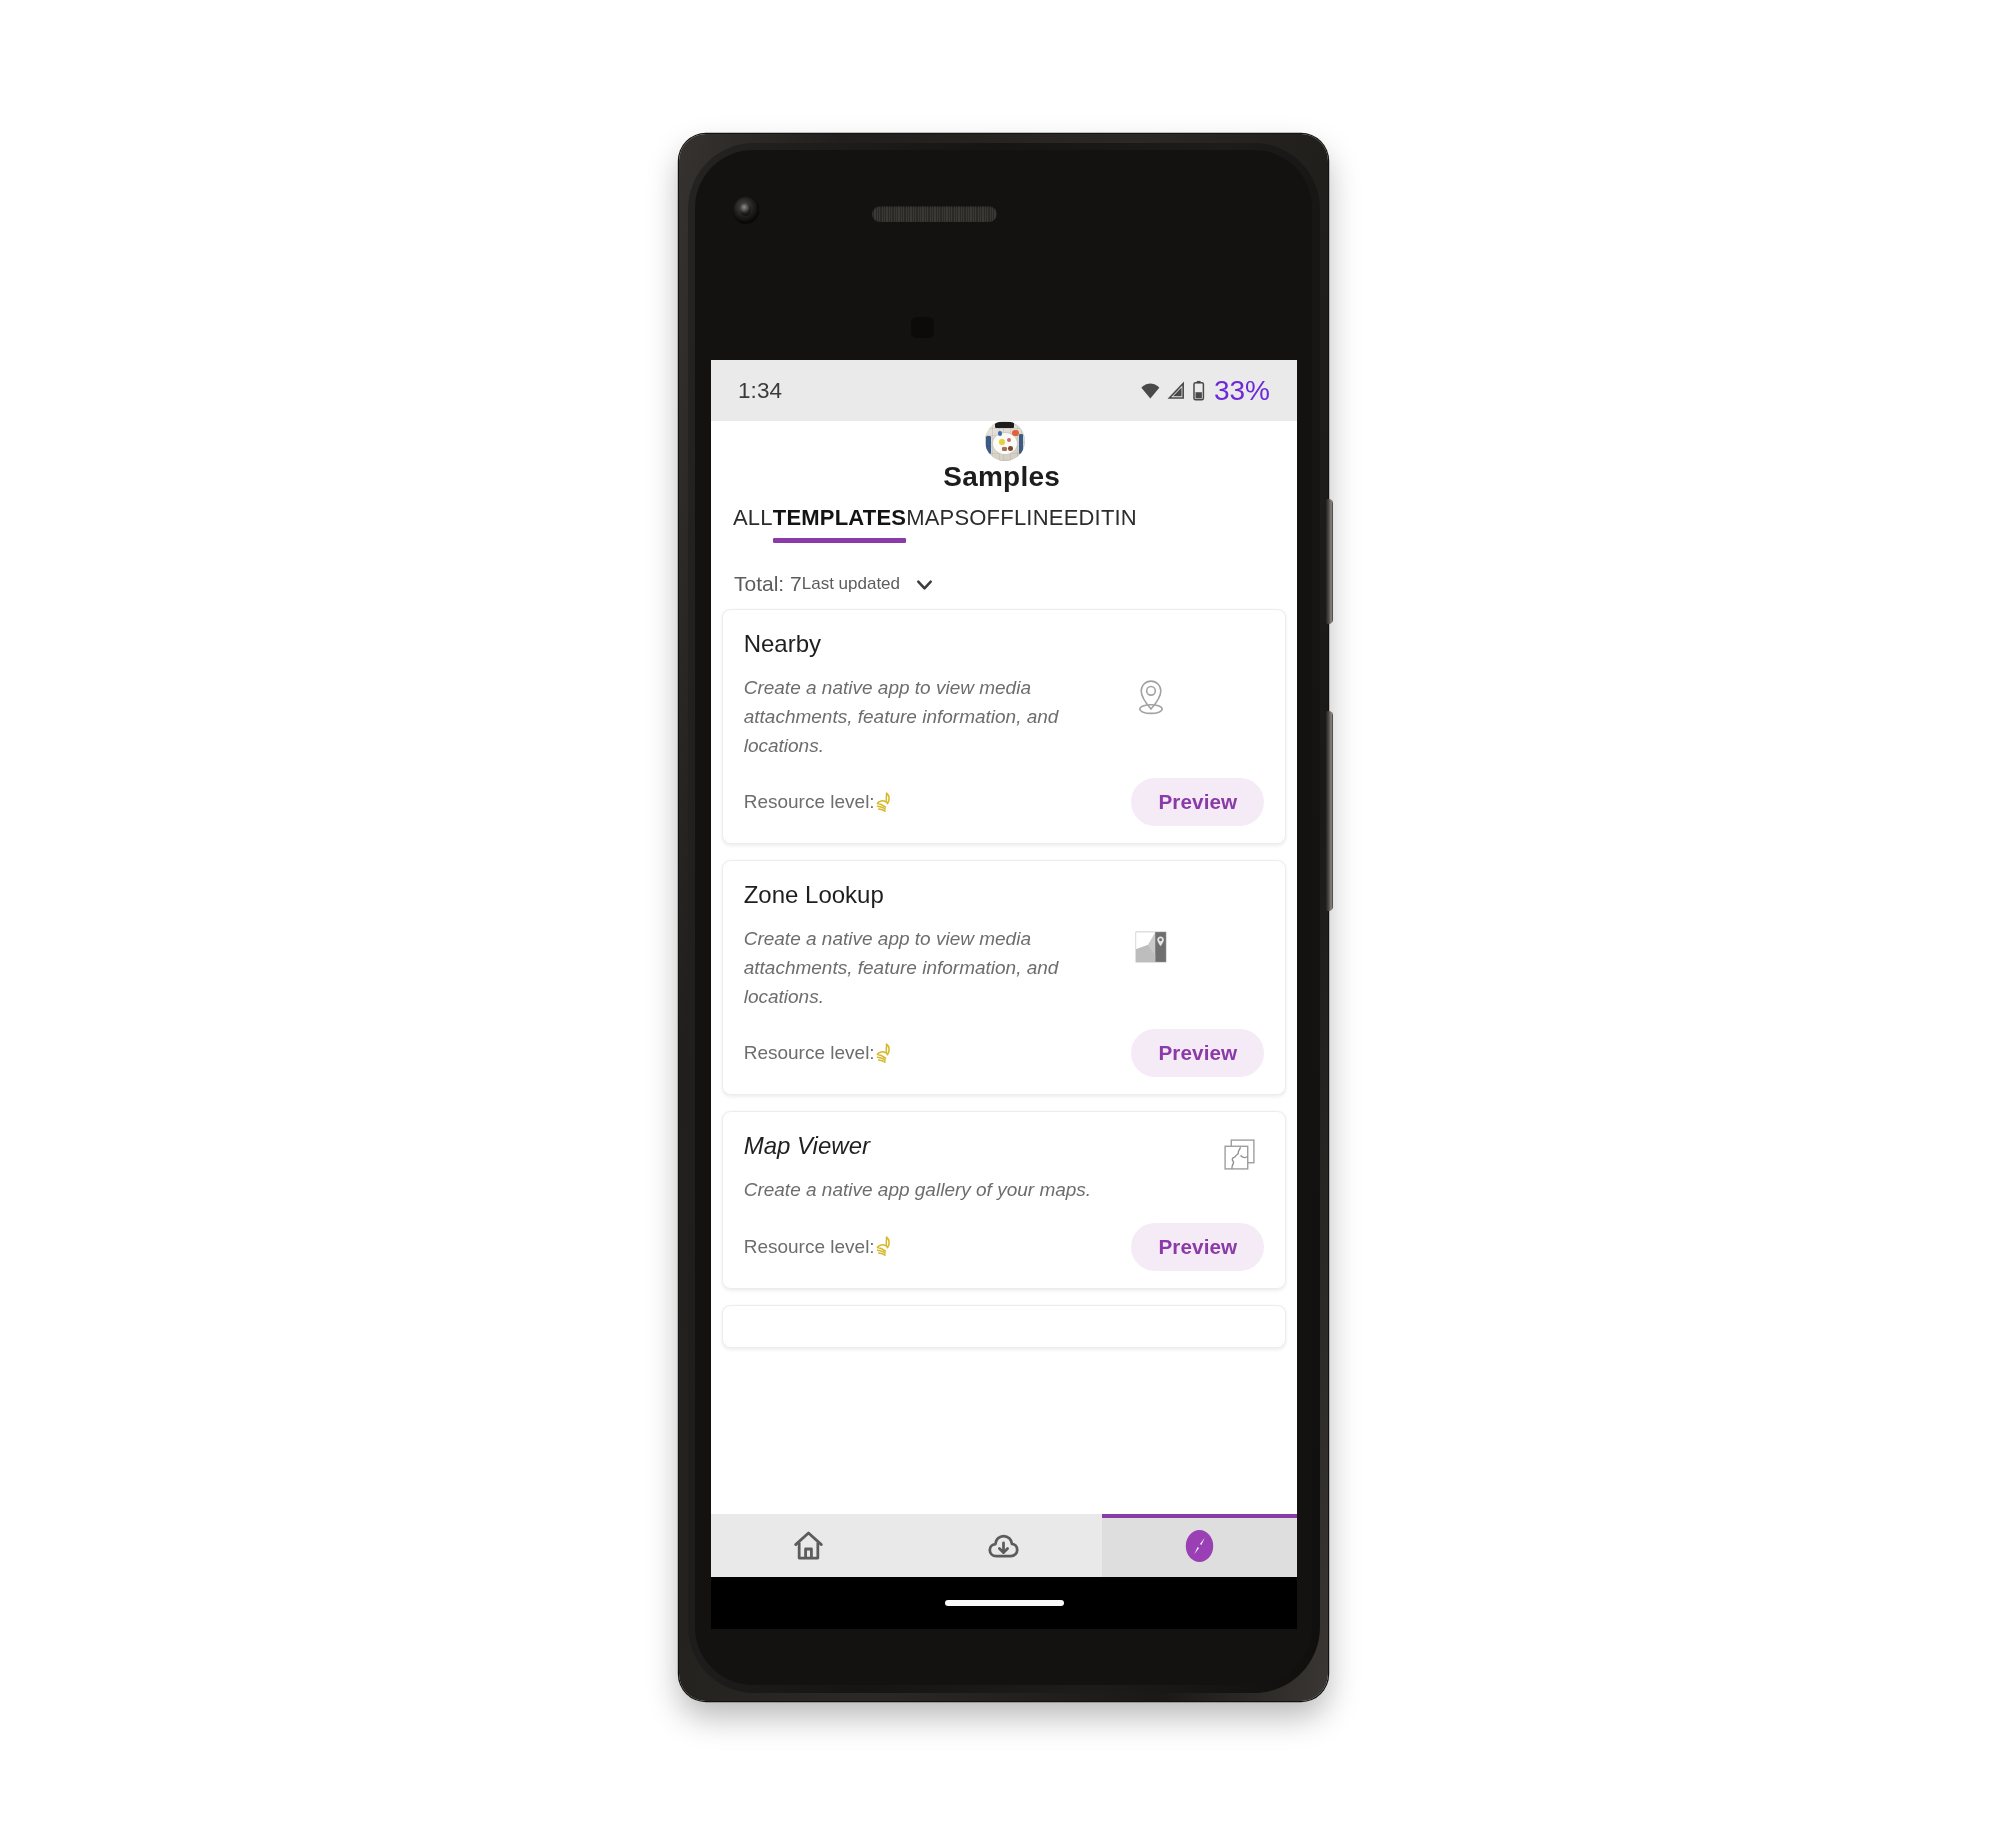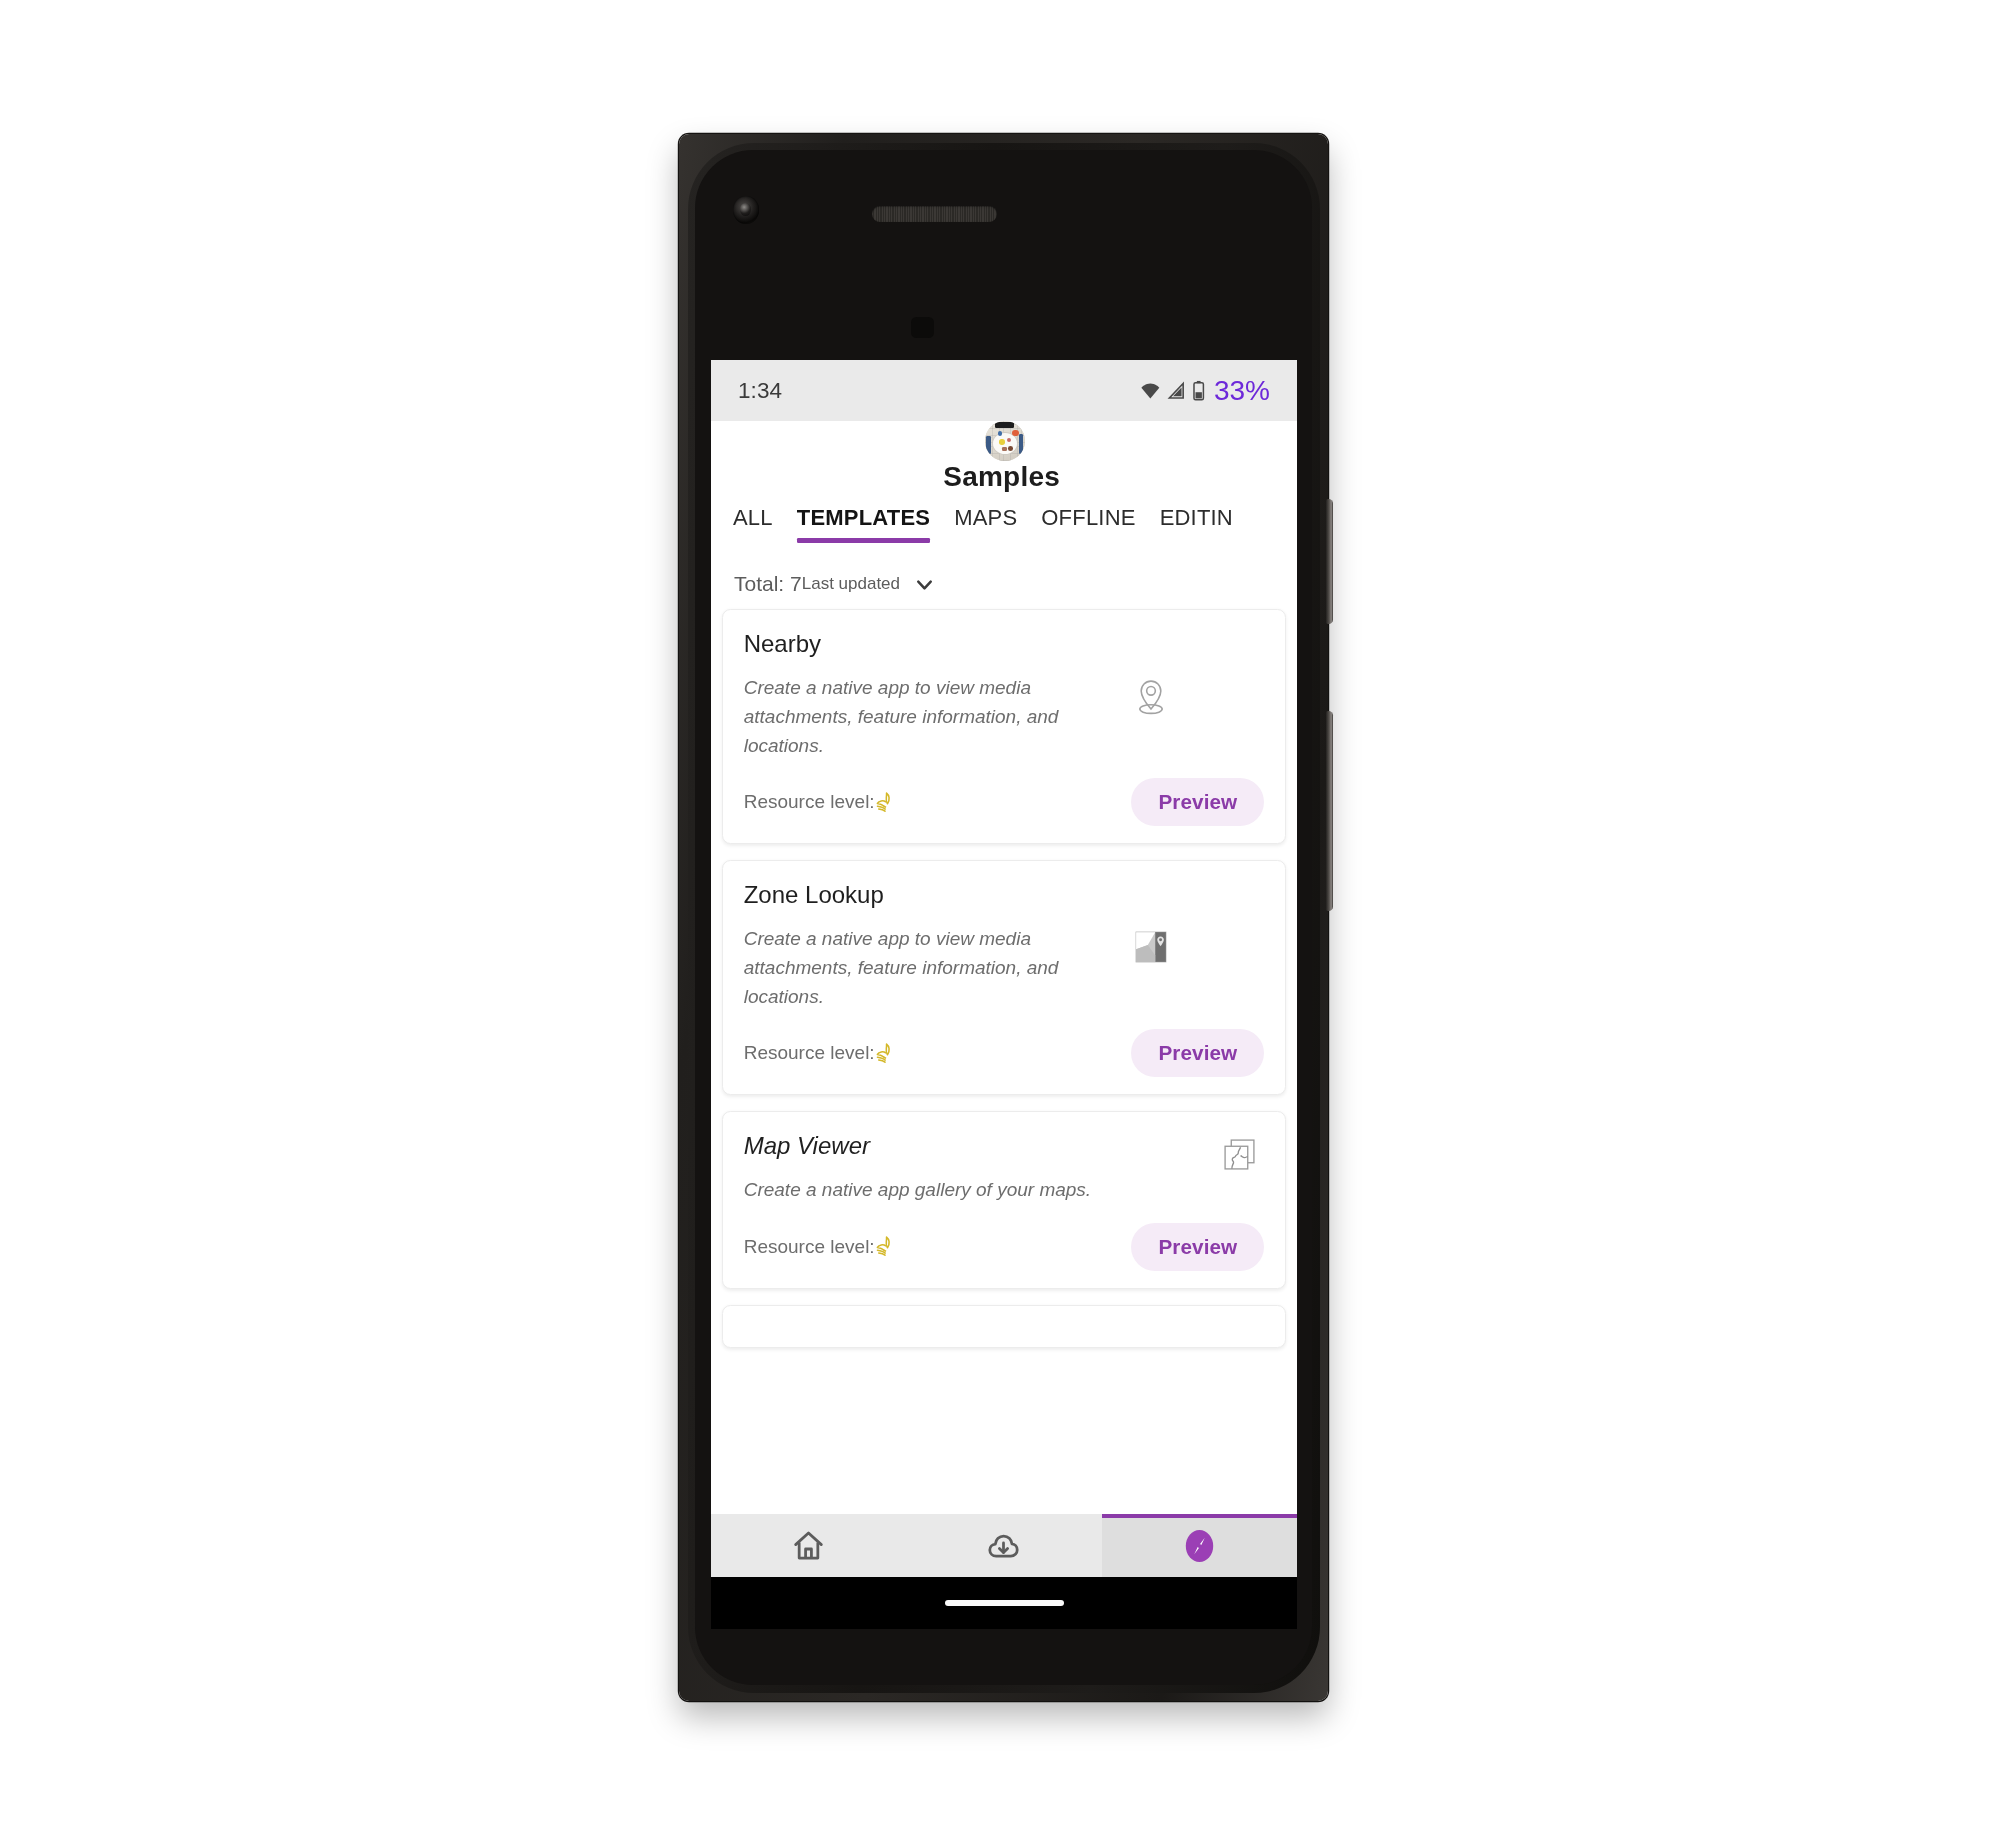--- a/index.html
+++ b/index.html
@@ -8,21 +8,21 @@
     background: #ffffff;
     font-family: "Liberation Sans", sans-serif;
     overflow: hidden;
   }
 
   
   #device {
     position: absolute;
     left: 679px; top: 134px;
     width: 649px; height: 1567px;
-    border-radius: 10px;
+    border-radius: 27px;
     background: linear-gradient(100deg,#35322f 0%,#211f1d 18%,#2b2825 50%,#1b1917 82%,#3a3734 100%);
     box-shadow: 0 16px 32px rgba(0,0,0,.28), 0 0 0 1.2px #171513;
   }
   #device-inner {
     position: absolute;
     left: 8.5px; top: 8.5px; right: 8.5px; bottom: 8.5px;
     border-radius: 66px;
     background: linear-gradient(95deg,#252321 0%,#171513 40%,#1e1c1a 70%,#100f0d 100%);
   }
   #bezel {
@@ -123,21 +123,21 @@
     font-size: 28px; font-weight: 700; color: #1d1d1d;
     letter-spacing: 0.2px;
     margin-left: -6px;
   }
   #search-btn { width: 43px; height: 43px; display:flex; align-items:center; justify-content:center; flex:0 0 auto;}
 
   
   #tabs-wrap { position: relative; height: 55px; background:#fff; overflow:hidden; }
   #tabs {
     display: flex; align-items: flex-start;
-    padding-left: 22px; gap: 24px;
+    padding-left: 22px; 
     height: 55px;
     white-space: nowrap;
   }
   .tab {
     font-size: 22px; color: #2c2c2c; letter-spacing: 0.2px;
     padding-top: 3.6px; position: relative; flex: 0 0 auto;
   }
   .tab.active { font-weight: 700; color: #141414; }
   .tab.active::after {
     content: ""; position: absolute;

